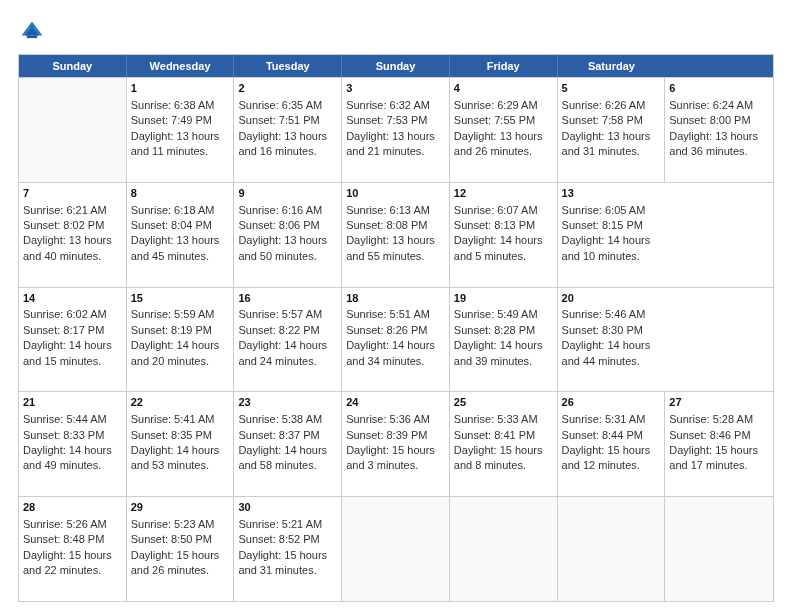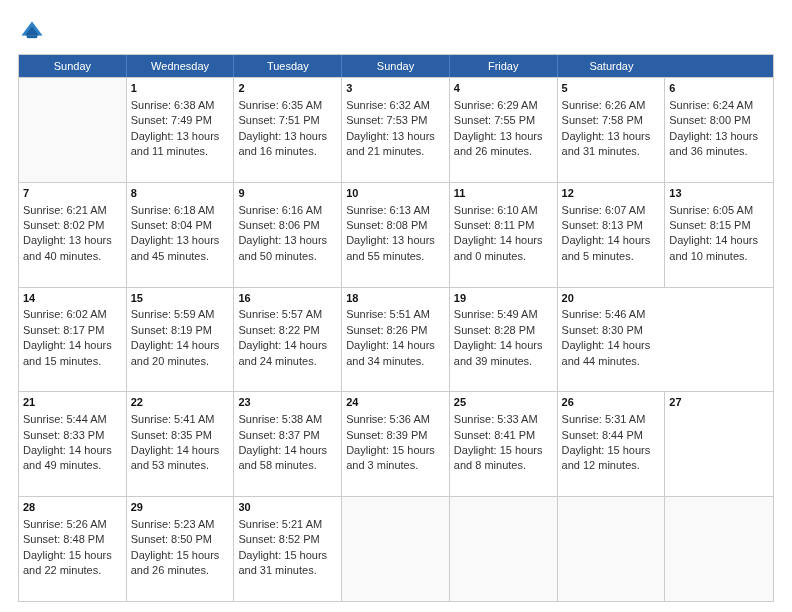--- a/index.html
+++ b/index.html
@@ -58,21 +58,21 @@
       border: 1px solid #ccc;
     }
     .cal-header {
       display: grid;
       grid-template-columns: repeat(7, 1fr);
       background: #2a5fa5;
     }
     .cal-header-cell {
       color: #fff;
       font-size: 11px;
-      font-weight: normal;
+      font-weight: bold;
       padding: 5px 4px;
       text-align: center;
       border-right: 1px solid #4a7fc5;
     }
     .cal-header-cell:last-child { border-right: none; }
     .cal-body {
       flex: 1;
       display: flex;
       flex-direction: column;
     }
@@ -175,24 +175,20 @@
           </div>
           <div class="cal-cell">
             <span class="day-number">9</span>
             <div class="cell-text">Sunrise: 6:16 AM<br>Sunset: 8:06 PM<br>Daylight: 13 hours and 50 minutes.</div>
           </div>
           <div class="cal-cell">
             <span class="day-number">10</span>
             <div class="cell-text">Sunrise: 6:13 AM<br>Sunset: 8:08 PM<br>Daylight: 13 hours and 55 minutes.</div>
           </div>
           <div class="cal-cell">
-            <span class="day-number">11</span>
-            <div class="cell-text">Sunrise: 6:10 AM<br>Sunset: 8:11 PM<br>Daylight: 14 hours and 0 minutes.</div>
-          </div>
-          <div class="cal-cell">
             <span class="day-number">12</span>
             <div class="cell-text">Sunrise: 6:07 AM<br>Sunset: 8:13 PM<br>Daylight: 14 hours and 5 minutes.</div>
           </div>
           <div class="cal-cell">
             <span class="day-number">13</span>
             <div class="cell-text">Sunrise: 6:05 AM<br>Sunset: 8:15 PM<br>Daylight: 14 hours and 10 minutes.</div>
           </div>
         </div>
         <div class="cal-row">
           <div class="cal-cell">
@@ -240,20 +236,21 @@
           <div class="cal-cell">
             <span class="day-number">25</span>
             <div class="cell-text">Sunrise: 5:33 AM<br>Sunset: 8:41 PM<br>Daylight: 15 hours and 8 minutes.</div>
           </div>
           <div class="cal-cell">
             <span class="day-number">26</span>
             <div class="cell-text">Sunrise: 5:31 AM<br>Sunset: 8:44 PM<br>Daylight: 15 hours and 12 minutes.</div>
           </div>
           <div class="cal-cell">
             <span class="day-number">27</span>
+            <div class="cell-text">Sunrise: 5:28 AM<br>Sunset: 8:46 PM<br>Daylight: 15 hours and 17 minutes.</div>
           </div>
         </div>
         <div class="cal-row">
           <div class="cal-cell">
             <span class="day-number">28</span>
             <div class="cell-text">Sunrise: 5:26 AM<br>Sunset: 8:48 PM<br>Daylight: 15 hours and 22 minutes.</div>
           </div>
           <div class="cal-cell">
             <span class="day-number">29</span>
             <div class="cell-text">Sunrise: 5:23 AM<br>Sunset: 8:50 PM<br>Daylight: 15 hours and 26 minutes.</div>

